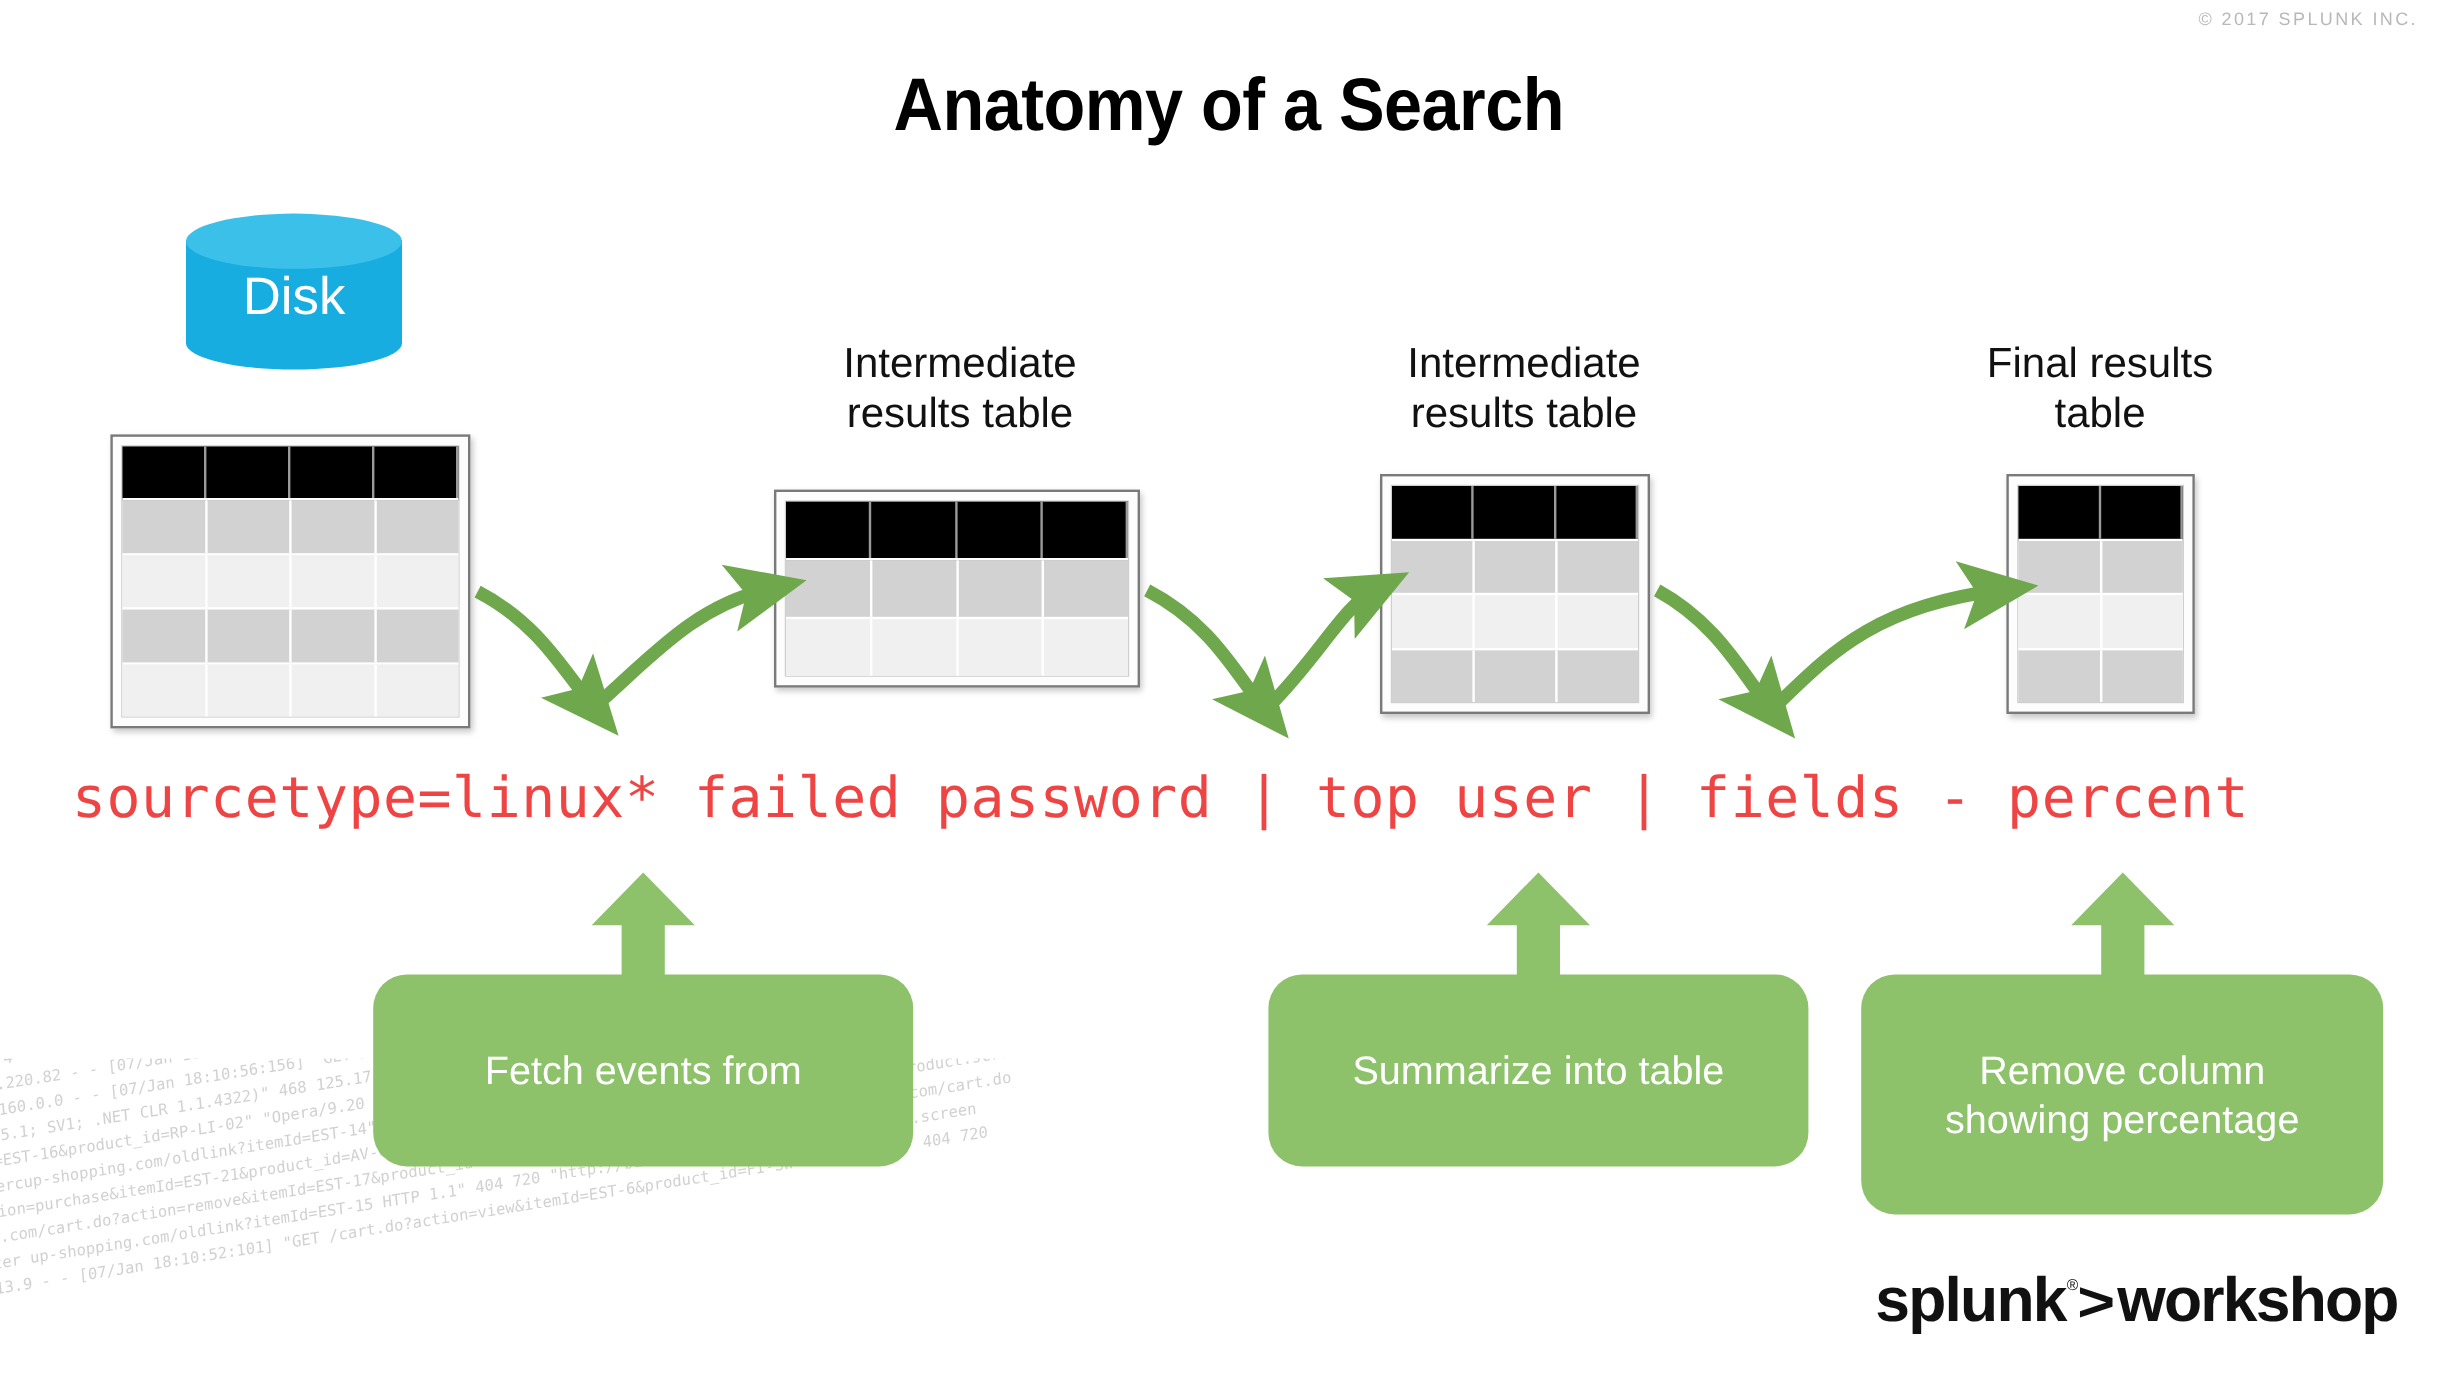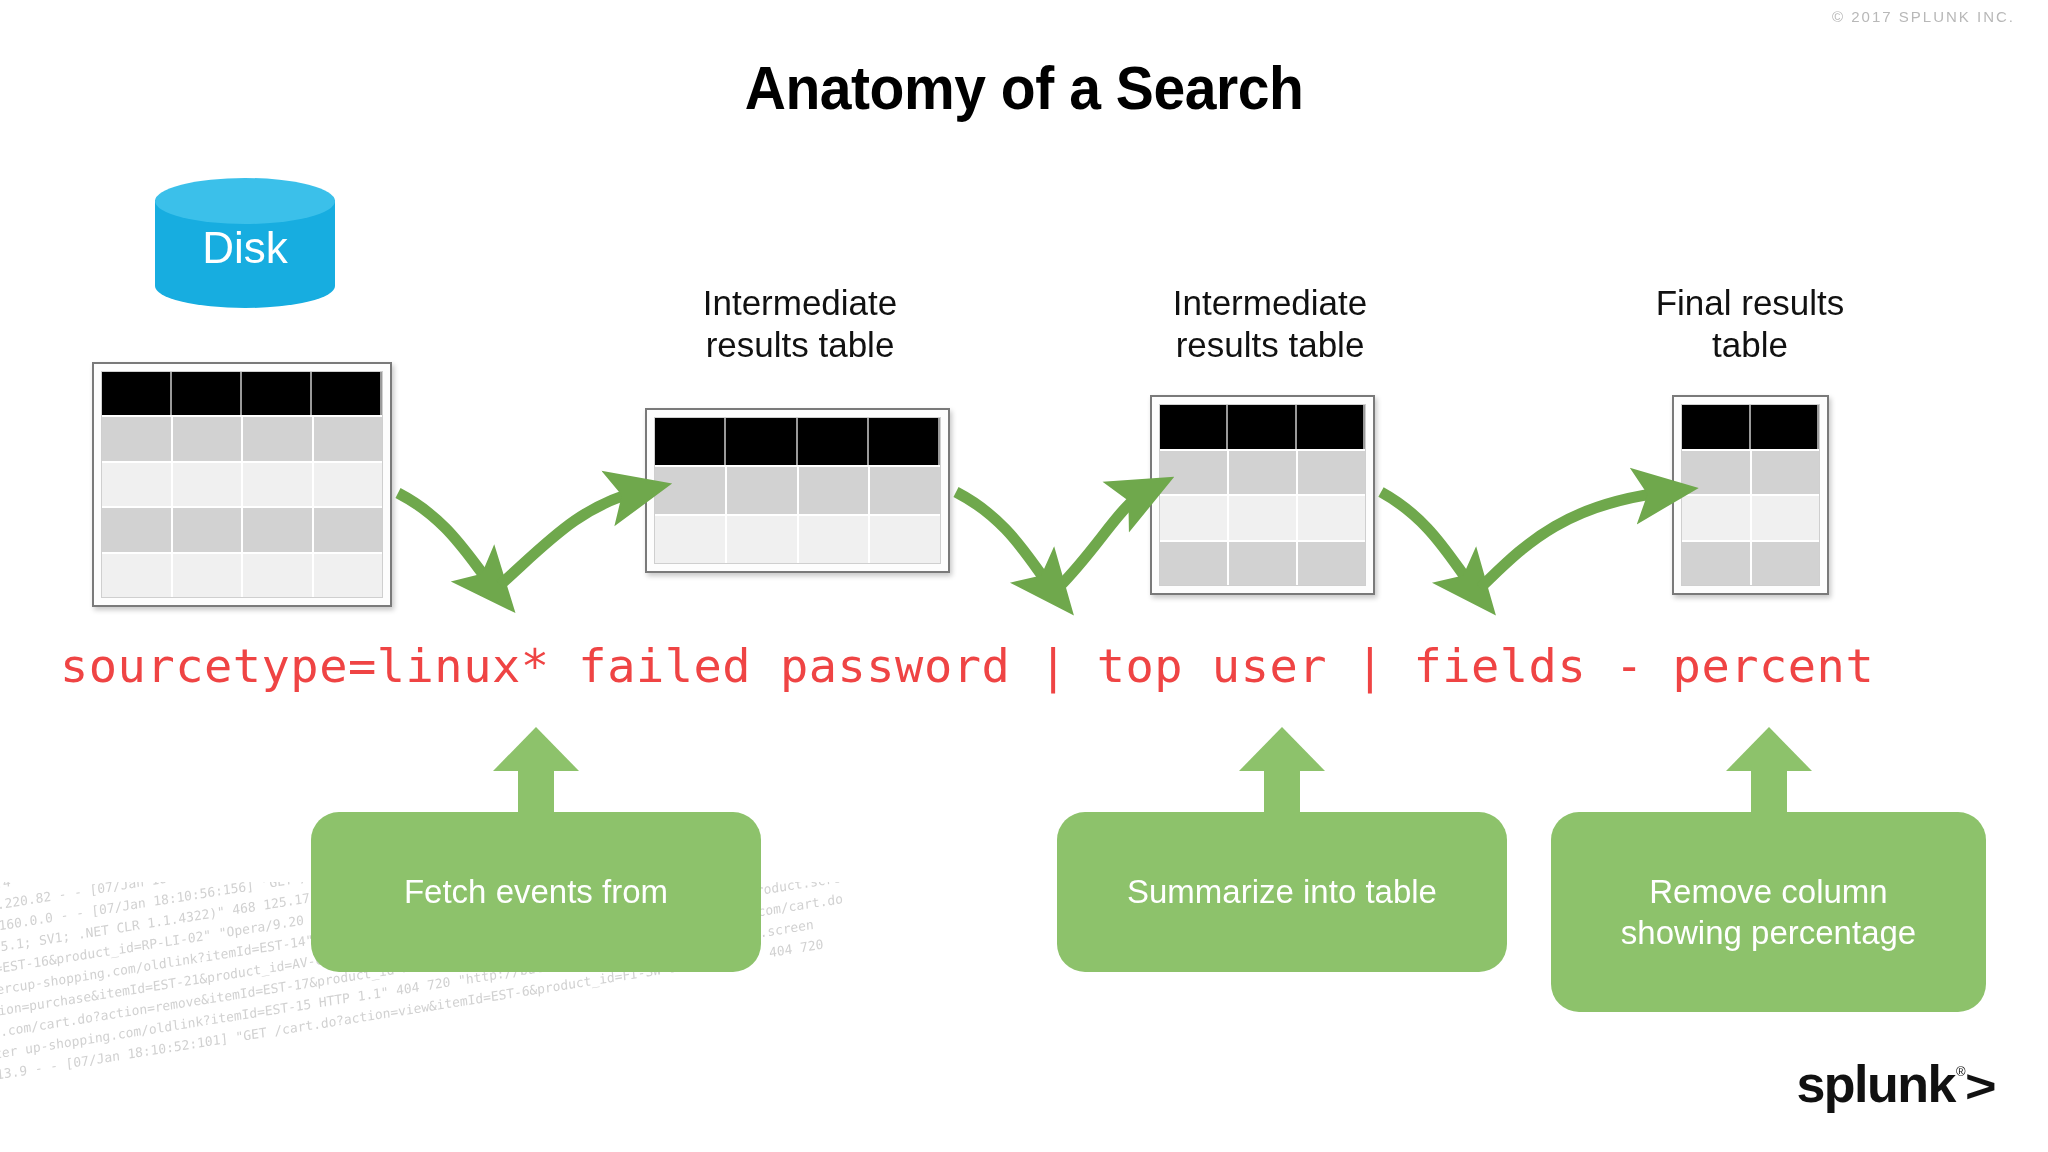--- a/index.html
+++ b/index.html
@@ -443,13 +443,14 @@
   <div>
     <div>Remove column</div>
     <div>showing percentage</div>
   </div>
 </div>
 
 <div class="logo">
   <span class="word">splunk</span>
   <span class="reg">®</span>
   <span class="chev">&gt;</span>
+  <span class="word">workshop</span>
 </div>
 
 </body></html>

